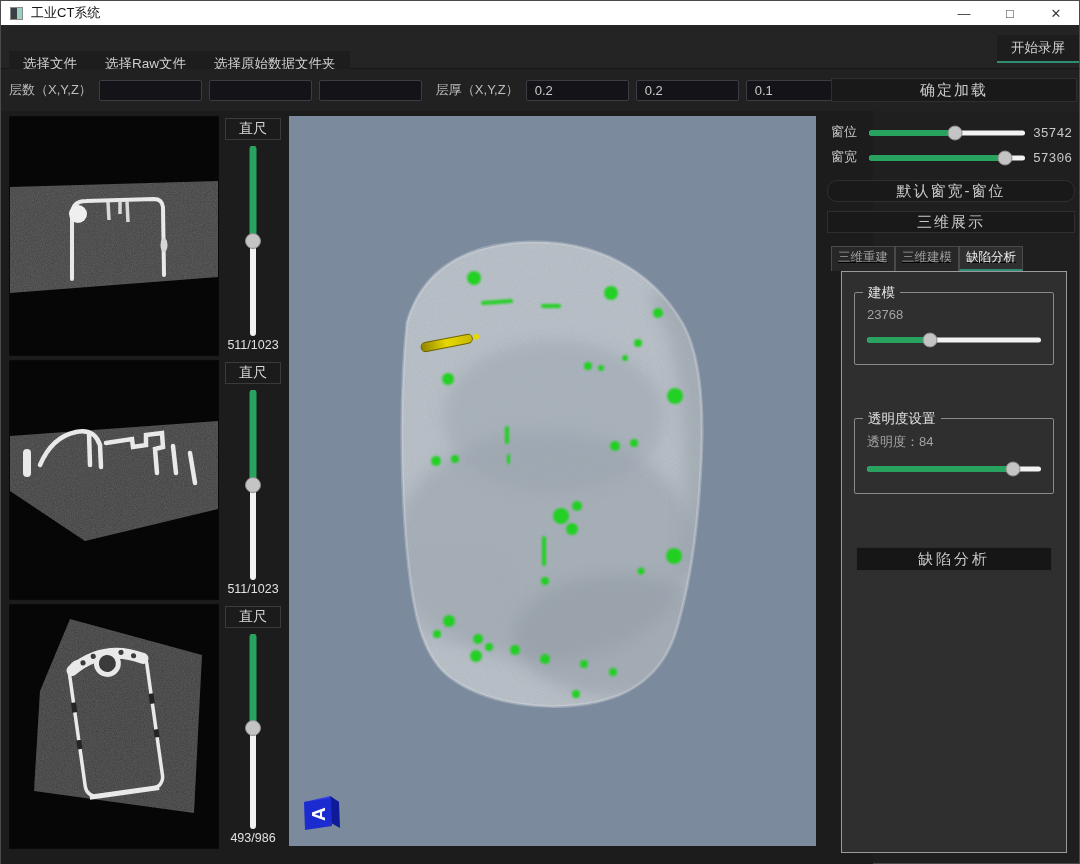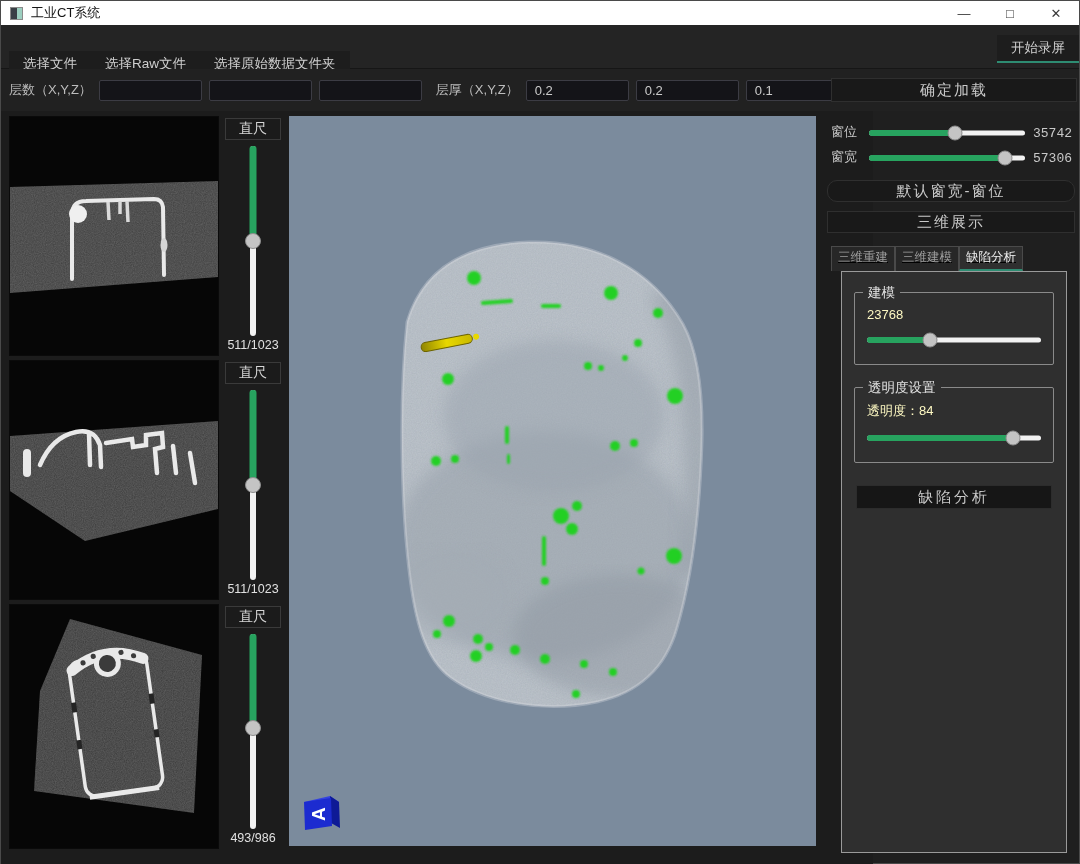--- a/index.html
+++ b/index.html
@@ -56,24 +56,24 @@
   .hhandle { position:absolute; top:50%; width:15px; height:15px; background:#c4c4c4; border:1px solid #8d8d8d; border-radius:50%; transform:translate(-50%,-50%); }
   .wl-value { width:44px; font-size:13px; color:#c9c9c9; text-align:left; }
   .panel-btn { height:22px; margin:0 4px; background:#191919; border:1px solid #2f2f2f; color:#c9c9c9; font-size:15px; display:flex; align-items:center; justify-content:center; letter-spacing:2px; }
   .btn-default { margin-top:14px;border-radius:10px; }
   .btn-display { margin-top:9px; }
 
   .tabs { display:flex; margin:13px 0 0 8px;text-decoration:underline; }
   .tab { padding:2px 6px 3px; font-size:12.5px; color:#9f9f9f; background:#272727; border:1px solid #4a4a4a; border-bottom:none; white-space:nowrap; }
   .tab.active { color:#f2f2f2; background:#2f2f2f; border-bottom:2px solid #2e8c72; }
 
-  .tabpanel { flex:1; margin:0 12px 6px 18px; background:#2f2f2f; border:1px solid #9a9a9a; padding:14px 12px; display:flex; flex-direction:column; }
+  .tabpanel { flex:1; margin:0 12px 6px 18px; background:#2f2f2f; border:1px solid #9a9a9a; padding:14px 12px; display:flex; flex-direction:column;gap:31px; }
   .groupbox { position:relative; border:1px solid #8a8a8a; border-radius:2px; padding:14px 12px 16px; margin-top:12px; }
   .groupbox .legend { position:absolute; top:-9px; left:8px; background:#2f2f2f; padding:0 5px; font-size:13.5px; color:#e2e2e2; }
-  .group-value { font-size:13px; color:#fef9c3; margin-bottom:10px; }
+  .group-value { font-size:13px; color:#a3a3a3; margin-bottom:10px; }
   .group-slider { position:relative; height:16px; }
   .analyze-btn { margin:22px 2px 0; height:24px; background:#161616; border:1px solid #2c2c2c; color:#c9c9c9; font-size:15px; display:flex; align-items:center; justify-content:center; letter-spacing:3px; }
 </style>
 </head>
 <body>
 
 <div class="app">
 
   <div class="titlebar">
     <div class="app-icon"></div>

